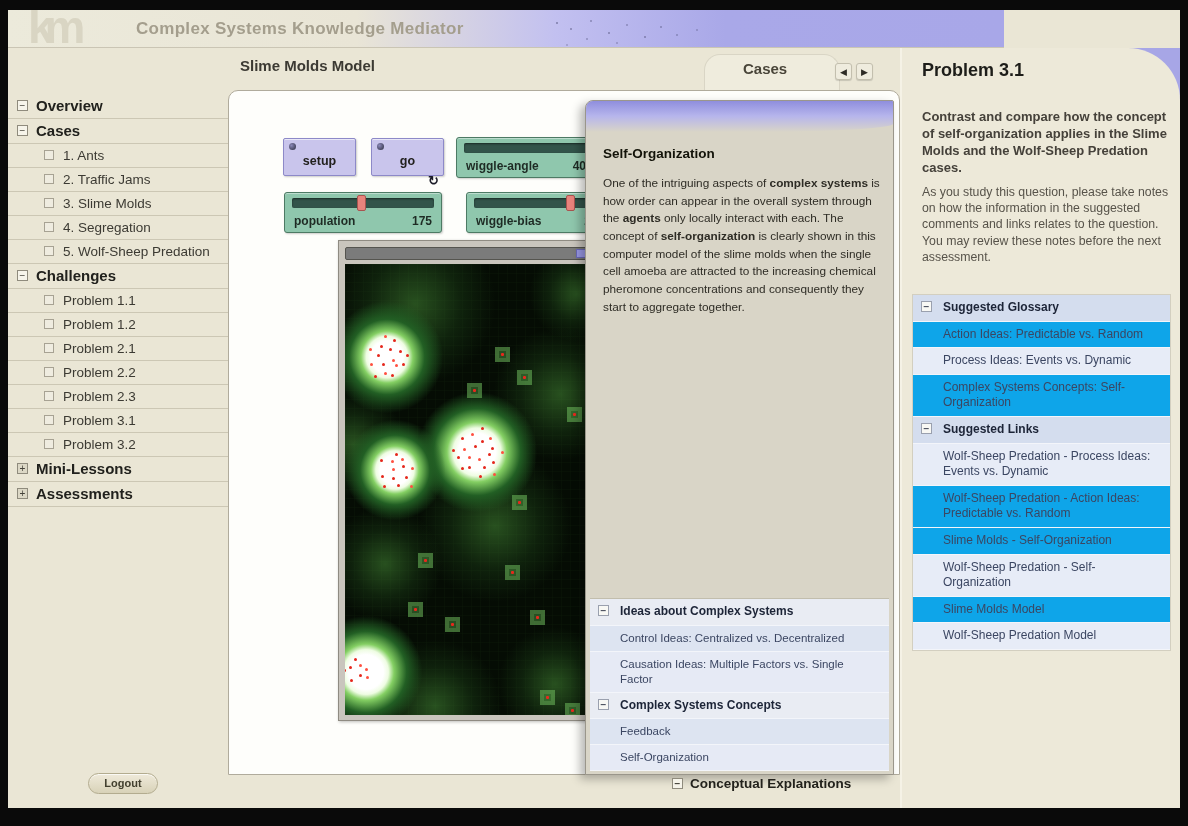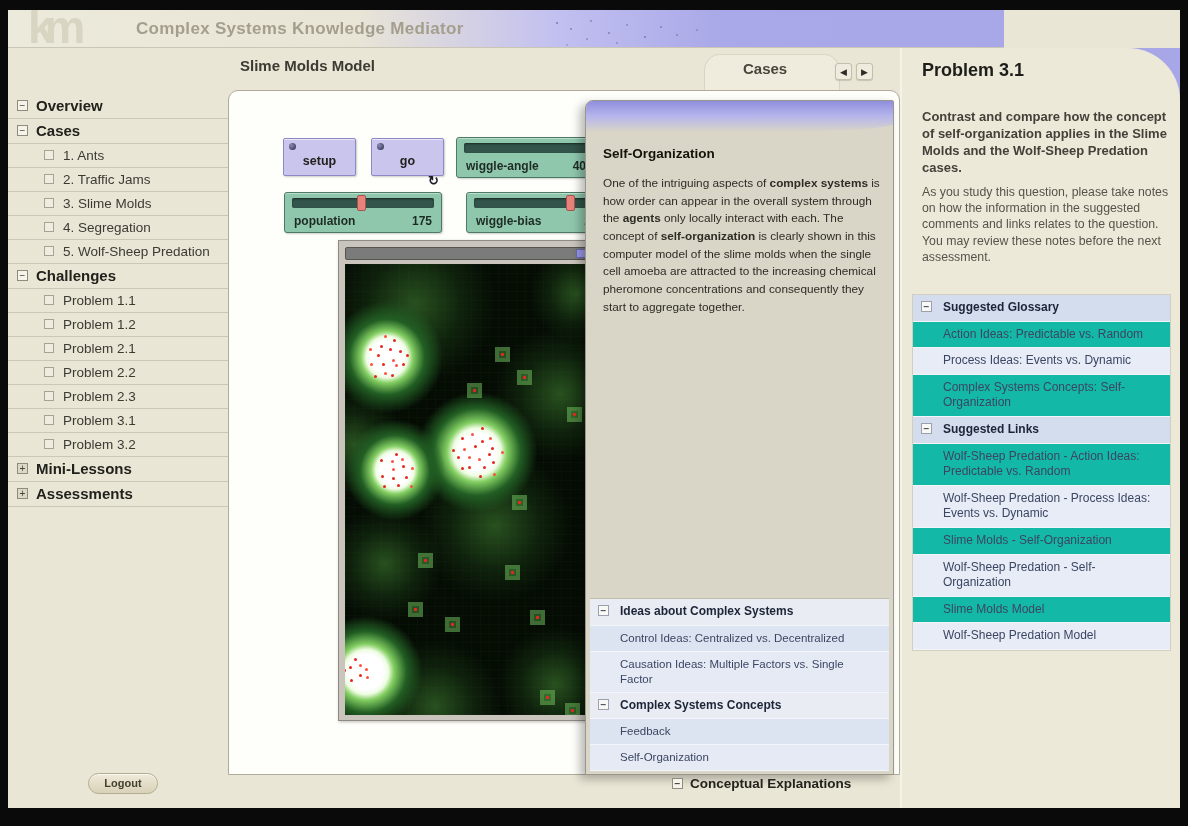--- a/index.html
+++ b/index.html
@@ -91,21 +91,21 @@
 
   
   .pwrap { position:absolute; left:892px; top:38px; width:280px; height:760px; background:#a7a6e6; border-left:2px solid #f5f2e6; }
   .ppanel { position:absolute; inset:0; background:#ede9d9; border-radius:0 52px 0 0; }
   .ptitle { position:absolute; left:20px; top:12px; font-size:18px; font-weight:bold; color:#1d1d19; }
   .pprompt { position:absolute; left:20px; top:60px; width:248px; font-size:13px; font-weight:bold; color:#45413a; line-height:1.32; }
   .pnote { position:absolute; left:20px; top:136px; width:252px; font-size:12.3px; color:#57534a; line-height:1.32; }
   .plist { position:absolute; left:10px; right:9px; top:246px; border:1px solid #d3cfc0; }
   .plist .lrow { font-size:12px; }
   .plist .lhdr { background:#d4ddee; }
-  .plist .litem { background:#14b8a6; }
+  .plist .litem { background:#0ea5e9; }
   .plist .litem.alt { background:#e7ecf7; }
 
   
   .logout { position:absolute; left:80px; top:763px; width:70px; height:21px; border-radius:11px;
             background:linear-gradient(180deg,#efeada,#d8d2b8); border:1px solid #b3ac8f;
             font-size:11px; font-weight:bold; color:#43402f; text-align:center; line-height:19px; cursor:pointer;
             box-shadow:inset 0 1px 0 rgba(255,255,255,.7); }
   .concept { position:absolute; left:664px; top:766px; font-size:13.5px; font-weight:bold; color:#23221c; cursor:pointer; }
   .concept .tbox { position:static; display:inline-block; margin-right:7px; vertical-align:1px; }
 </style>
@@ -345,22 +345,22 @@
     <div class="ppanel">
       <div class="ptitle">Problem 3.1</div>
       <div class="pprompt">Contrast and compare how the concept of self-organization applies in the Slime Molds and the Wolf-Sheep Predation cases.</div>
       <div class="pnote">As you study this question, please take notes on how the information in the suggested comments and links relates to the question. You may review these notes before the next assessment.</div>
       <div class="plist" id="plist">
           <div class="lrow lhdr"><span class="mbox">−</span><span>Suggested Glossary</span></div>
           <div class="lrow litem"><span>Action Ideas: Predictable vs. Random</span></div>
           <div class="lrow litem alt"><span>Process Ideas: Events vs. Dynamic</span></div>
           <div class="lrow litem"><span>Complex Systems Concepts: Self-Organization</span></div>
           <div class="lrow lhdr"><span class="mbox">−</span><span>Suggested Links</span></div>
+          <div class="lrow litem alt"><span>Wolf-Sheep Predation - Process Ideas: Events vs. Dynamic</span></div>
           <div class="lrow litem"><span>Wolf-Sheep Predation - Action Ideas: Predictable vs. Random</span></div>
-          <div class="lrow litem alt"><span>Wolf-Sheep Predation - Process Ideas: Events vs. Dynamic</span></div>
           <div class="lrow litem"><span>Slime Molds - Self-Organization</span></div>
           <div class="lrow litem alt"><span>Wolf-Sheep Predation - Self-Organization</span></div>
           <div class="lrow litem"><span>Slime Molds Model</span></div>
           <div class="lrow litem alt"><span>Wolf-Sheep Predation Model</span></div>
         </div>
     </div>
   </div>
 
   <div class="logout">Logout</div>
   <div class="concept">

